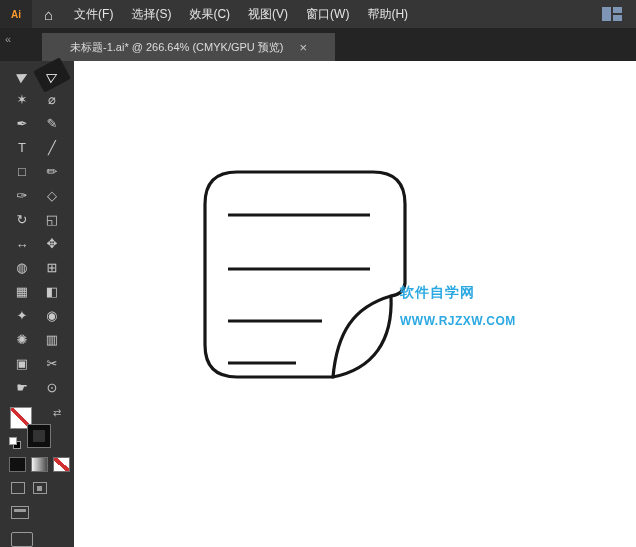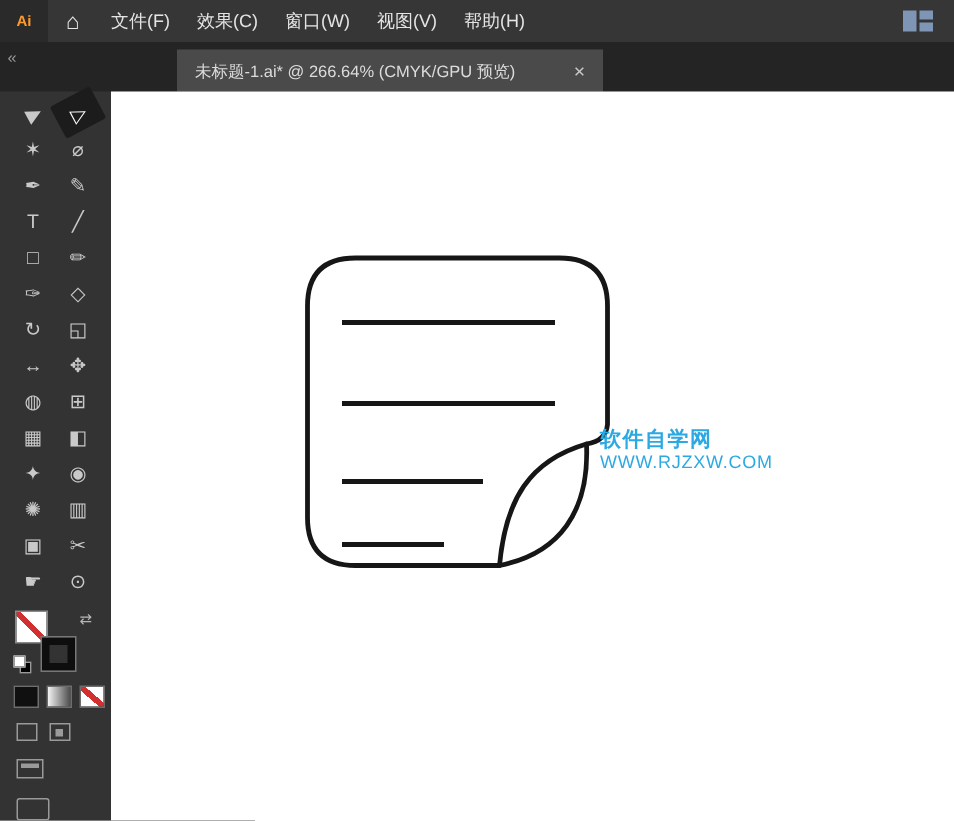--- a/index.html
+++ b/index.html
@@ -13,21 +13,21 @@
   .menu-items { display:flex; align-items:center; height:100%; }
   .menu-item { color:#e4e4e4; font-size:12px; padding:0 9px; line-height:28px; cursor:default;text-align:right; }
   .menubar-spacer { flex:1; }
   .workspace-icon { width:20px; height:14px; margin-right:14px; display:grid; grid-template-columns:9px 9px; grid-template-rows:6px 6px; gap:2px; }
   .workspace-icon span { background:#7e95b5; }
   .workspace-icon span:first-child { grid-row:1/3; }
 
   
   .tabband { position:absolute; top:28px; left:0; right:0; height:33px; background:#242424; display:flex; align-items:flex-end; }
   .panel-collapse { position:absolute; left:5px; top:5px; color:#9a9a9a; font-size:11px; letter-spacing:-1px; }
-  .doc-tab { margin-left:118px; height:28px; background:#4a4a4a; color:#dcdcdc; font-size:11px; display:flex; align-items:center; padding:0 12px;gap:23px; }
+  .doc-tab { margin-left:42px; height:28px; background:#4a4a4a; color:#dcdcdc; font-size:11px; display:flex; align-items:center; padding:0 28px; }
   .doc-tab .title { white-space:nowrap; }
   .doc-tab .close { margin-left:16px; color:#c9c9c9; font-size:13px; }
 
   
   .sidebar { position:absolute; top:61px; left:0; width:74px; bottom:0; background:#333333; z-index:4; }
   .tools { display:grid; grid-template-columns:1fr 1fr; padding:2px 7px 0 7px; }
   .tool { height:24px; display:flex; align-items:center; justify-content:center; color:#c9c9c9; font-size:13px; border-radius:2px; cursor:default; }
   .tool.active { background:#1c1c1c; color:#ffffff; }
   .tool.cursor { transform:rotate(-28deg); }
 
@@ -54,34 +54,35 @@
   .screen-btn { margin:12px 0 0 11px; width:18px; height:13px; border:1px solid #9a9a9a; position:relative; }
   .screen-btn::after { content:""; position:absolute; left:2px; top:2px; right:2px; height:3px; background:#9a9a9a; }
   .monitor-btn { margin:13px 0 0 11px; width:22px; height:15px; border:1px solid #9a9a9a; border-radius:2px; position:relative; }
   .monitor-btn::after { content:""; position:absolute; left:4px; bottom:-4px; width:12px; height:2px; background:#9a9a9a; }
 
   
   .canvas { position:absolute; left:74px; top:61px; width:562px; height:486px; background:#ffffff; }
   .artwork { position:absolute; left:0; top:0; }
   .watermark { position:absolute; left:326px; top:224px; text-align:left; }
   .watermark .wm1 { font-size:14px; font-weight:bold; letter-spacing:1px; line-height:1.1; }
-  .watermark .wm2 { font-size:12px; font-weight:normal; letter-spacing:0.5px; margin-top:1px; }
+  .watermark .wm2 { font-size:12px; font-weight:bold; letter-spacing:0.5px; margin-top:14px; }
 </style>
 </head>
 <body>
 
 <div class="menubar">
   <div class="app-logo">Ai</div>
   <div class="home-btn">⌂</div>
   <div class="menu-items">
 
   <div class="menu-item">文件(F)</div>
+      <div class="menu-item">选择(S)</div>
       <div class="menu-item">效果(C)</div>
+      <div class="menu-item">视图(V)</div>
       <div class="menu-item">窗口(W)</div>
-      <div class="menu-item">视图(V)</div>
       <div class="menu-item">帮助(H)</div>
     </div>
   <div class="menubar-spacer"></div>
   <div class="workspace-icon">
     <span></span>
       <span></span>
       <span></span>
   </div>
 </div>
 

